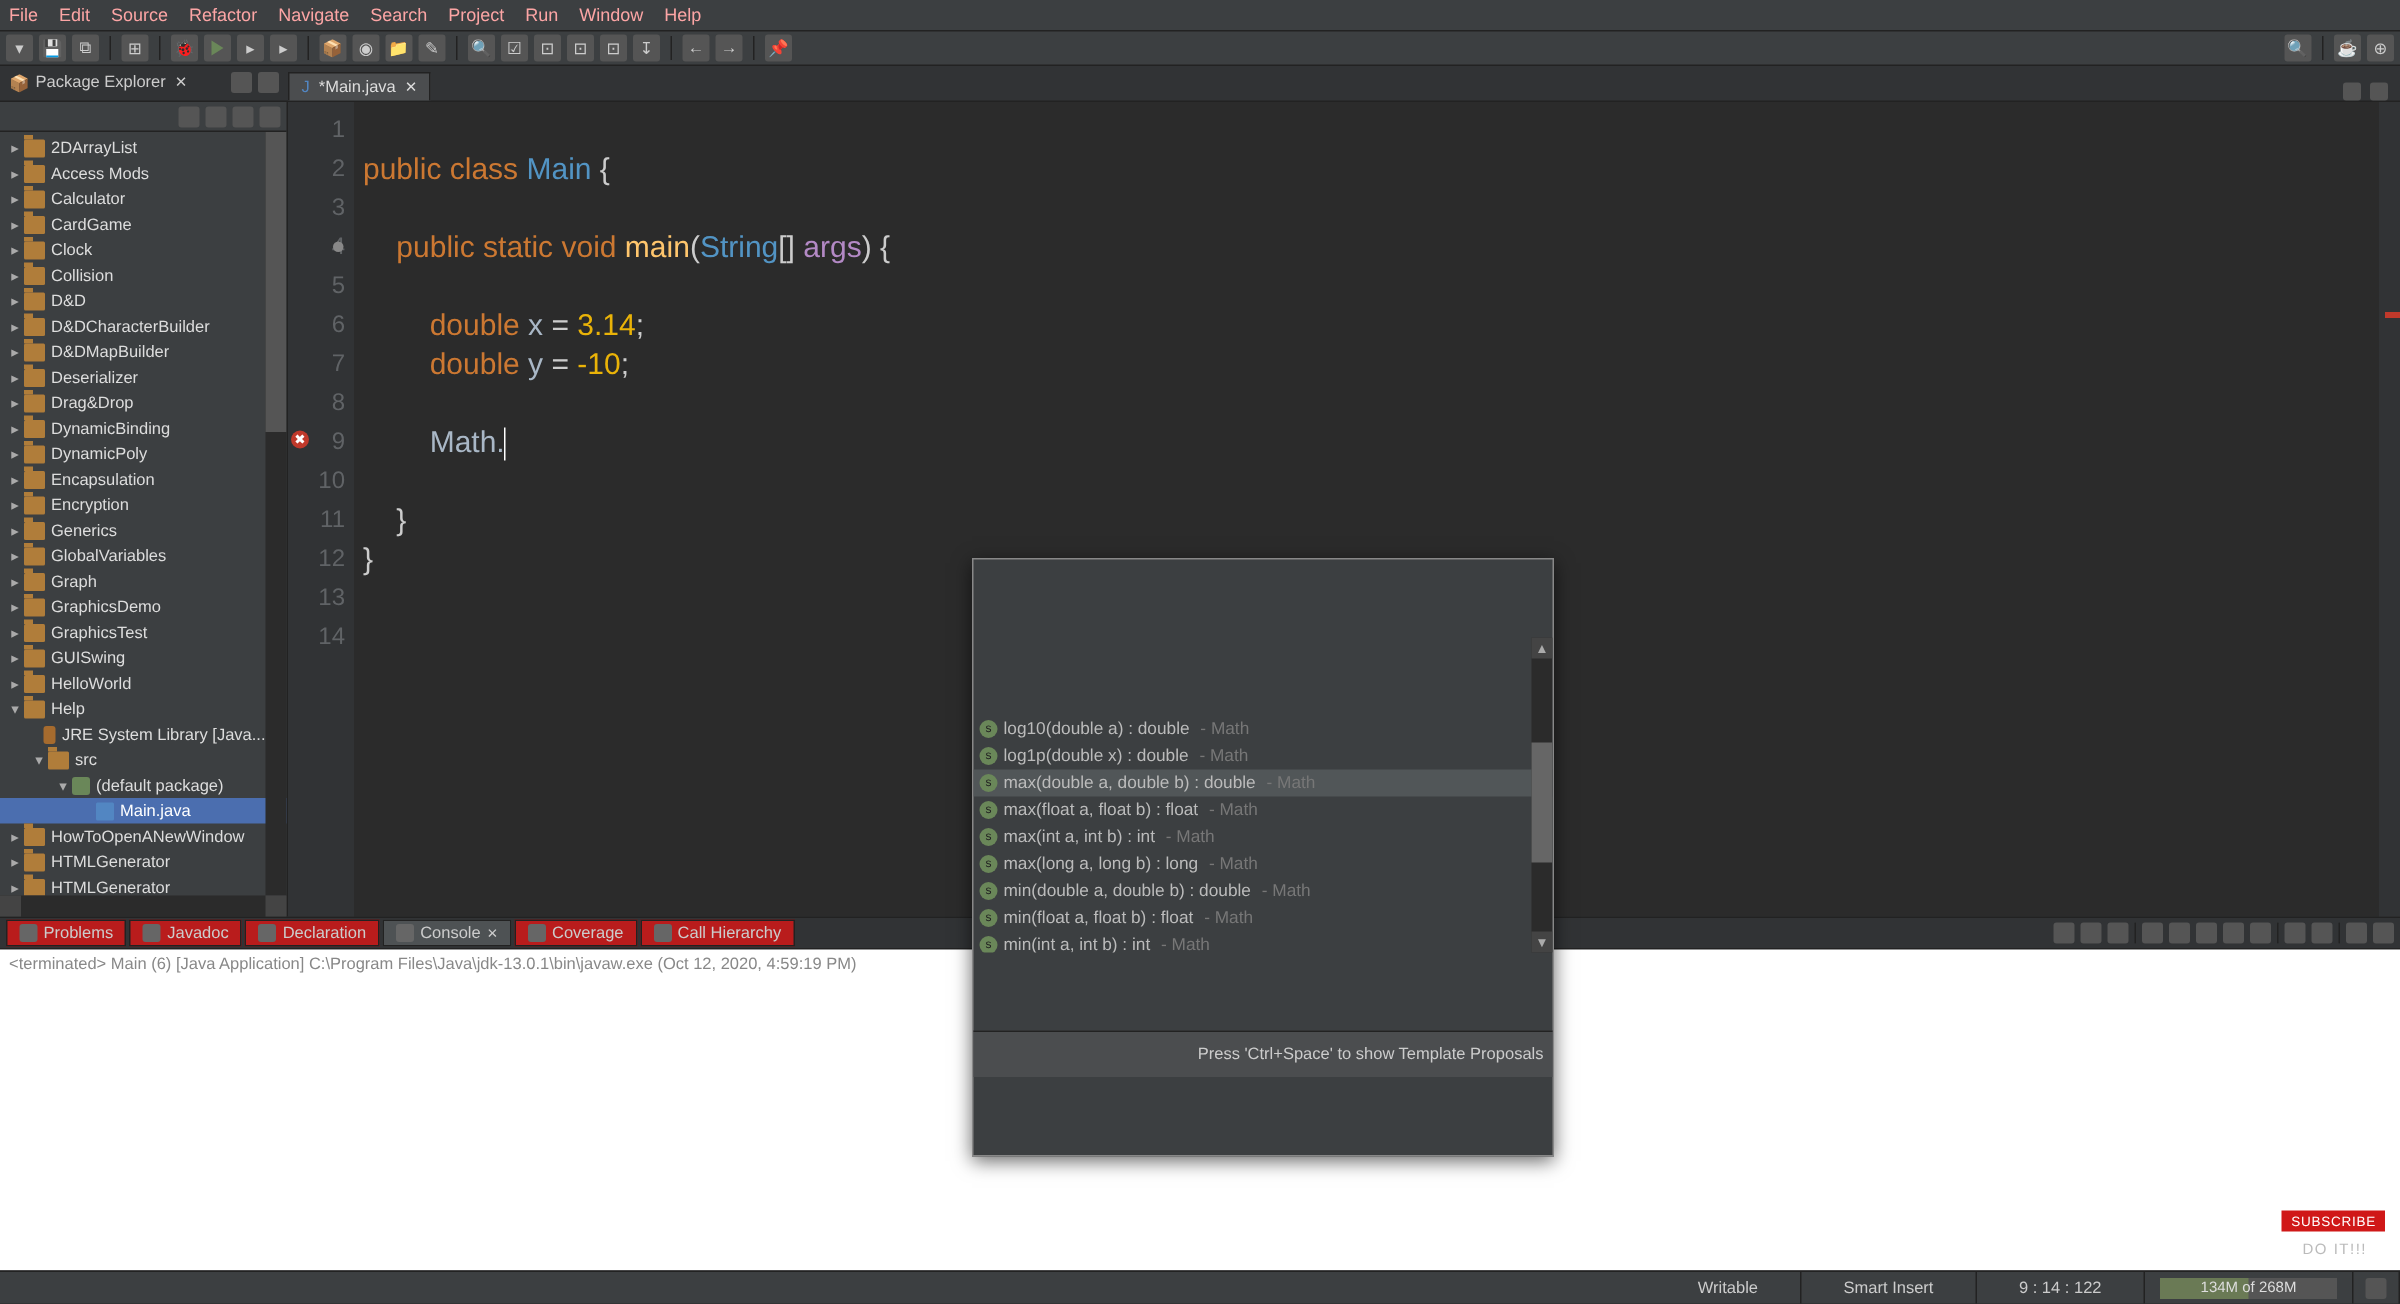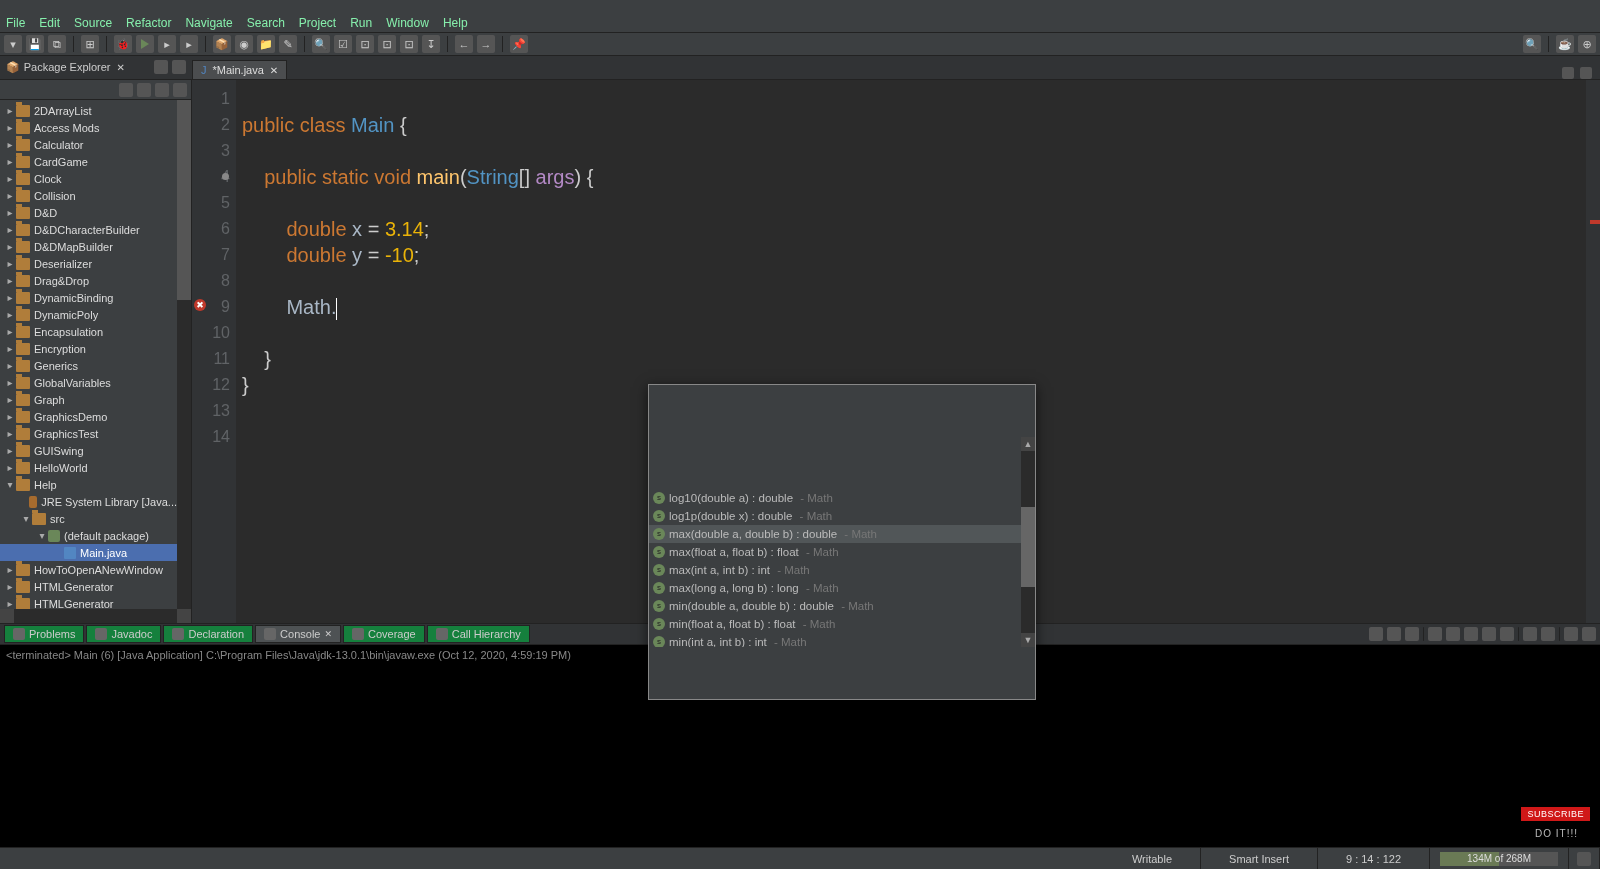--- a/index.html
+++ b/index.html
@@ -1,19 +1,19 @@
 <!DOCTYPE html>
 <html><head>
 <meta charset="utf-8">
 <style>
 * { margin:0; padding:0; box-sizing:border-box; font-family:Tahoma,Arial,sans-serif; }
 html,body { width:1600px; height:869px; background:#2b2b2b; color:#ccc; overflow:hidden; font-size:12px; }
 
 
-.menubar { height:20px; background:#3c3f41; color:#86efac; display:flex; align-items:flex-start; padding:16px 6px; }
+.menubar { height:20px; background:#3c3f41; color:#fca5a5; display:flex; align-items:center; padding:0 6px; }
 .menubar span { margin-right:14px; cursor:default; }
 
 
 .toolbar { height:24px; background:#3c3f41; border-top:1px solid #222; border-bottom:1px solid #222; display:flex; align-items:center; padding:0 4px; gap:4px; }
 .tb-btn { width:18px; height:18px; background:#555; border-radius:2px; display:flex; align-items:center; justify-content:center; font-size:11px; color:#ccc; }
 .tb-sep { width:1px; height:16px; background:#222; margin:0 3px; }
 .tb-spacer { flex:1; }
 
 
 .tabstrip { height:24px; background:#313335; display:flex; align-items:flex-end; border-bottom:1px solid #222; }
@@ -69,26 +69,26 @@
 .popup .src { color:#777; }
 .popup .scroll { position:absolute; right:0; top:0; width:14px; bottom:0; background:#2b2b2b; }
 .popup .scroll .t { width:14px; height:80px; background:#666; position:absolute; top:70px; }
 .popup .scroll .up { position:absolute; top:0; width:14px; height:14px; background:#444; color:#aaa; font-size:9px; text-align:center; line-height:14px; }
 .popup .scroll .dn { position:absolute; bottom:0; width:14px; height:14px; background:#444; color:#aaa; font-size:9px; text-align:center; line-height:14px; }
 .popup .hint { background:#4b4d4f; color:#ccc; font-size:11px; text-align:right; padding:2px 6px; border-top:1px solid #222; }
 
 
 .bottom-wrap { height:236px; display:flex; flex-direction:column; }
 .bottom-tabs { height:22px; background:#313335; display:flex; align-items:center; padding:0 4px; gap:2px; border-top:1px solid #222; border-bottom:1px solid #222; }
-.btab { background:#15803d; color:#ccc; padding:2px 8px; border:1px solid #222; font-size:11px; display:flex; align-items:center; gap:4px;}
+.btab { background:#b91c1c; color:#ccc; padding:2px 8px; border:1px solid #222; font-size:11px; display:flex; align-items:center; gap:4px;}
 .btab.active { background:#4e5254; }
 .btab .bi { width:12px; height:12px; background:#666; border-radius:2px; }
 .bottom-tabs .right-icons { margin-left:auto; display:flex; gap:4px; }
 .bottom-tabs .right-icons span { width:14px; height:14px; background:#555; border-radius:2px; display:inline-block; }
-.console { flex:1; background:#000000; color:#888; font-size:11px; padding:4px 6px; font-family:Consolas,monospace; }
+.console { flex:1; background:#ffffff; color:#888; font-size:11px; padding:4px 6px; font-family:Consolas,monospace; }
 
 
 .status { position:absolute; left:0; right:0; bottom:0; height:22px; background:#3c3f41; border-top:1px solid #222; display:flex; align-items:center; color:#ccc; font-size:11px; }
 .status .cell { padding:0 28px; border-right:1px solid #222; height:100%; display:flex; align-items:center; }
 .status .spacer { flex:1; }
 .status .mem { background:#555; width:118px; height:14px; position:relative; color:#ddd; font-size:10px; display:flex; align-items:center; justify-content:center; }
 .status .mem .fill { position:absolute; left:0; top:0; bottom:0; width:50%; background:#6a7a55; }
 .status .mem span{ position:relative; }
 
 .subscribe { position:absolute; right:10px; bottom:48px; background:#d01818; color:#fff; font-size:9px; font-weight:normal; padding:2px 6px; letter-spacing:.5px; }
@@ -363,20 +363,21 @@
     <div class="code"><div>&nbsp;</div><div><span class="kw">public</span> <span class="kw">class</span> <span class="Main">Main</span> <span>{</span></div><div>&nbsp;</div><div>    <span class="kw">public</span> <span class="kw">static</span> <span class="kw">void</span> <span class="fn">main</span>(<span class="Main">String</span>[] <span class="args">args</span><span>) {</span></div><div>&nbsp;</div><div>        <span class="kw">double</span> <span class="ident">x</span> <span>=</span> <span class="num">3.14</span><span>;</span></div><div>        <span class="kw">double</span> <span class="ident">y</span> <span>=</span> <span class="num">-10</span><span>;</span></div><div>&nbsp;</div><div>        <span class="ident">Math.</span><span class="cursor"></span></div><div>&nbsp;</div><div>    <span>}</span></div><div><span>}</span></div>
       
       <div class="popup">
         <div class="inner" id="ac-list">
           <div class="row"><span class="ic">s</span><span class="sig">log10(double a) : double</span><span class="src"> - Math</span></div><div class="row"><span class="ic">s</span><span class="sig">log1p(double x) : double</span><span class="src"> - Math</span></div><div class="row sel"><span class="ic">s</span><span class="sig">max(double a, double b) : double</span><span class="src"> - Math</span></div><div class="row"><span class="ic">s</span><span class="sig">max(float a, float b) : float</span><span class="src"> - Math</span></div><div class="row"><span class="ic">s</span><span class="sig">max(int a, int b) : int</span><span class="src"> - Math</span></div><div class="row"><span class="ic">s</span><span class="sig">max(long a, long b) : long</span><span class="src"> - Math</span></div><div class="row"><span class="ic">s</span><span class="sig">min(double a, double b) : double</span><span class="src"> - Math</span></div><div class="row"><span class="ic">s</span><span class="sig">min(float a, float b) : float</span><span class="src"> - Math</span></div><div class="row"><span class="ic">s</span><span class="sig">min(int a, int b) : int</span><span class="src"> - Math</span></div><div class="scroll">
             <div class="up">▲</div>
             <div class="t"></div>
             <div class="dn">▼</div>
           </div>
         </div>
+        <div class="hint">Press 'Ctrl+Space' to show Template Proposals</div>
       </div>
     </div>
     <div class="rightbar">
         <div class="mark"></div>
       </div>
   </div>
 </div>
 
 <div class="bottom-wrap">
   <div class="bottom-tabs" id="btabs">

